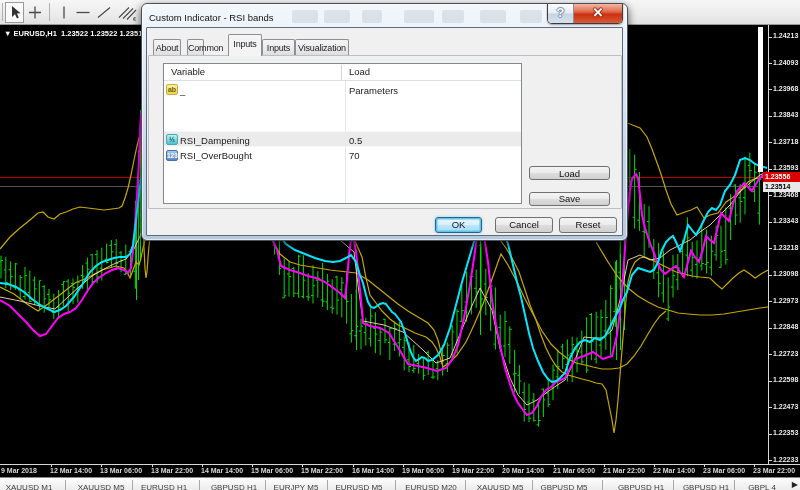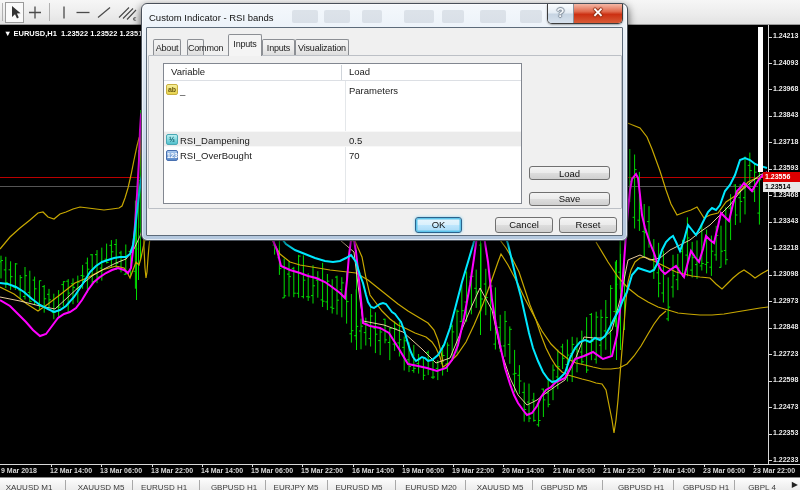--- a/index.html
+++ b/index.html
@@ -92,21 +92,21 @@
   font-weight:bold; line-height:9px; font-size:6.5px; }
 .ic.ih { background:linear-gradient(#baf0f2,#52c0cc); color:#0a5a66; border:1px solid #48a8b4;
   font-weight:bold; line-height:9px; }
 
 
 .wbtn { position:absolute; background:linear-gradient(#f4f4f4,#ebebeb 48%,#dddddd 52%,#cfcfcf);
   border:1px solid #707070; border-radius:3px; font-size:9.5px; color:#111;
   text-align:center; }
 #b-load { left:382px; top:138px; width:81px; height:14px; line-height:13px; }
 #b-save { left:382px; top:164px; width:81px; height:14px; line-height:12px; }
-#b-ok { left:268px; top:188.5px; width:47px; height:16px; line-height:14px;
+#b-ok { left:288px; top:188.5px; width:47px; height:16px; line-height:14px;
   border:1px solid #2c628b; box-shadow:0 0 0 1.5px #5ec4ea inset, 0 0 3px #7fd0f0;
   background:linear-gradient(#eaf6fd,#d9f0fc 48%,#bee6fd 52%,#a7d9f5); }
 #b-cancel { left:348px; top:188.5px; width:58px; height:16px; line-height:14px; }
 #b-reset { left:412px; top:188.5px; width:58px; height:16px; line-height:14px; }
 </style></head>
 <body>
 <div id="page">
 
 <svg width="768" height="439" viewBox="0 25 768 439" style="position:absolute;left:0;top:25px">
       <rect x="0" y="25" width="768" height="439" fill="#000"></rect>

